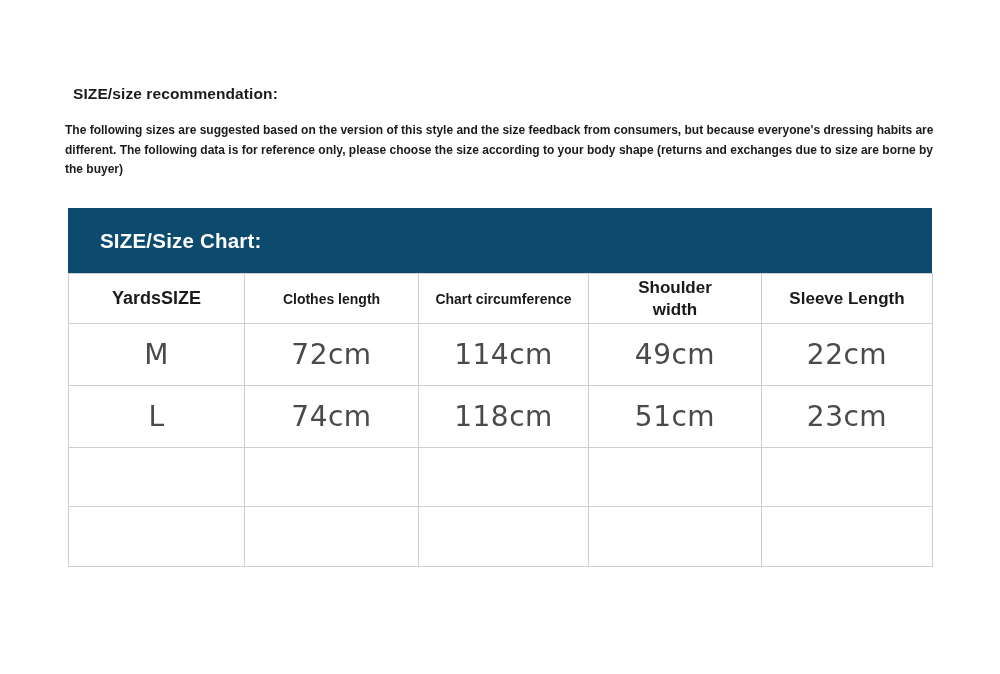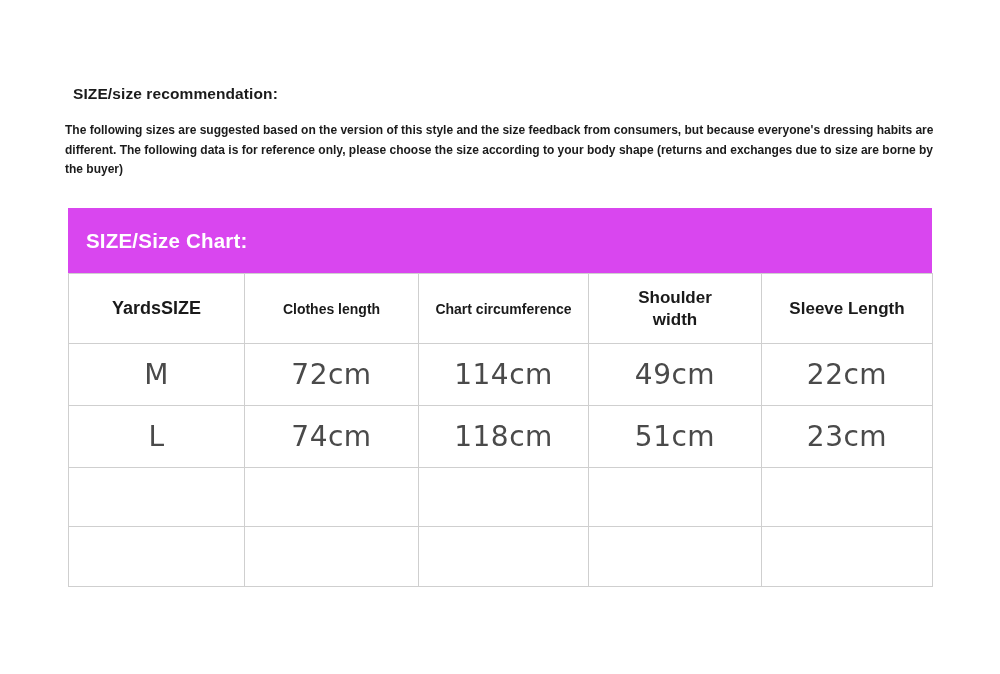--- a/index.html
+++ b/index.html
@@ -36,24 +36,24 @@
     line-height: 19.5px;
     color: #1b1b1b;
   }
   .banner {
     position: absolute;
     left: 68px;
     top: 208px;
     width: 864px;
     height: 65px;
     box-sizing: border-box;
-    background: #d946ef;
+    background: #0c4a6e;
     display: flex;
     align-items: center;
-    padding-left: 18px;
+    padding-left: 32px;
   }
   .banner-title {
     color: #ffffff;
     font-size: 20.5px;
     font-weight: 700;
     letter-spacing: 0.2px;
   }
   table.size-table {
     position: absolute;
     left: 68px;
@@ -62,21 +62,21 @@
     border-collapse: collapse;
     table-layout: fixed;
   }
   .size-table th, .size-table td {
     border: 1px solid #cfcfcf;
     text-align: center;
     vertical-align: middle;
     padding: 0;
     overflow: hidden;
   }
-  .size-table thead tr { height: 70px; }
+  .size-table thead tr { height: 50px; }
   .size-table thead th {
     color: #1a1a1a;
     font-weight: 700;
     font-family: "Liberation Sans", sans-serif;
   }
   .h-lg { font-size: 18px; }
   .h-sm { font-size: 14px; }
   .h-md { font-size: 17px; }
   .wrap-label {
     display: inline-block;

